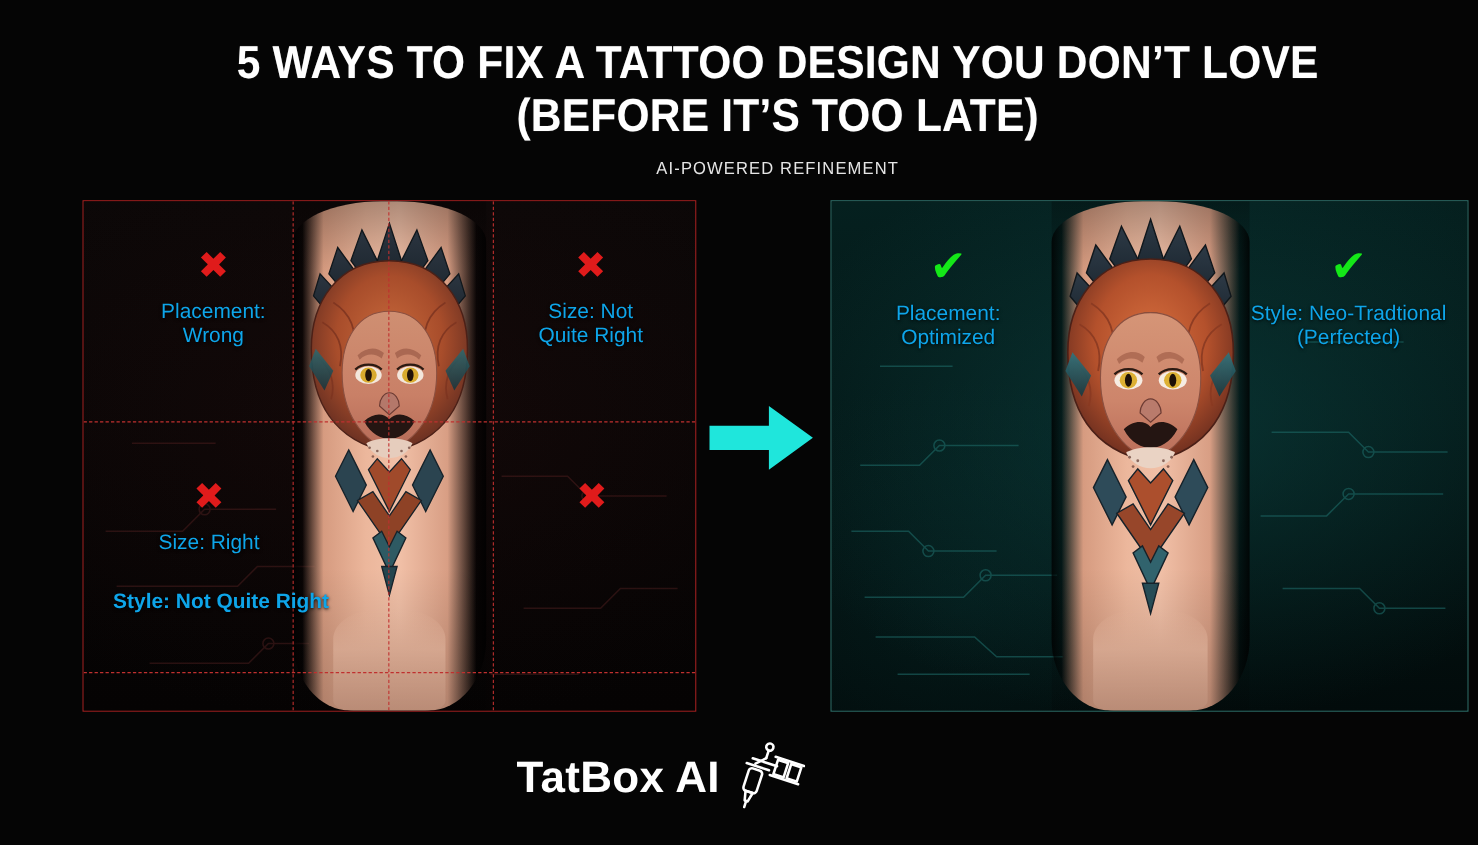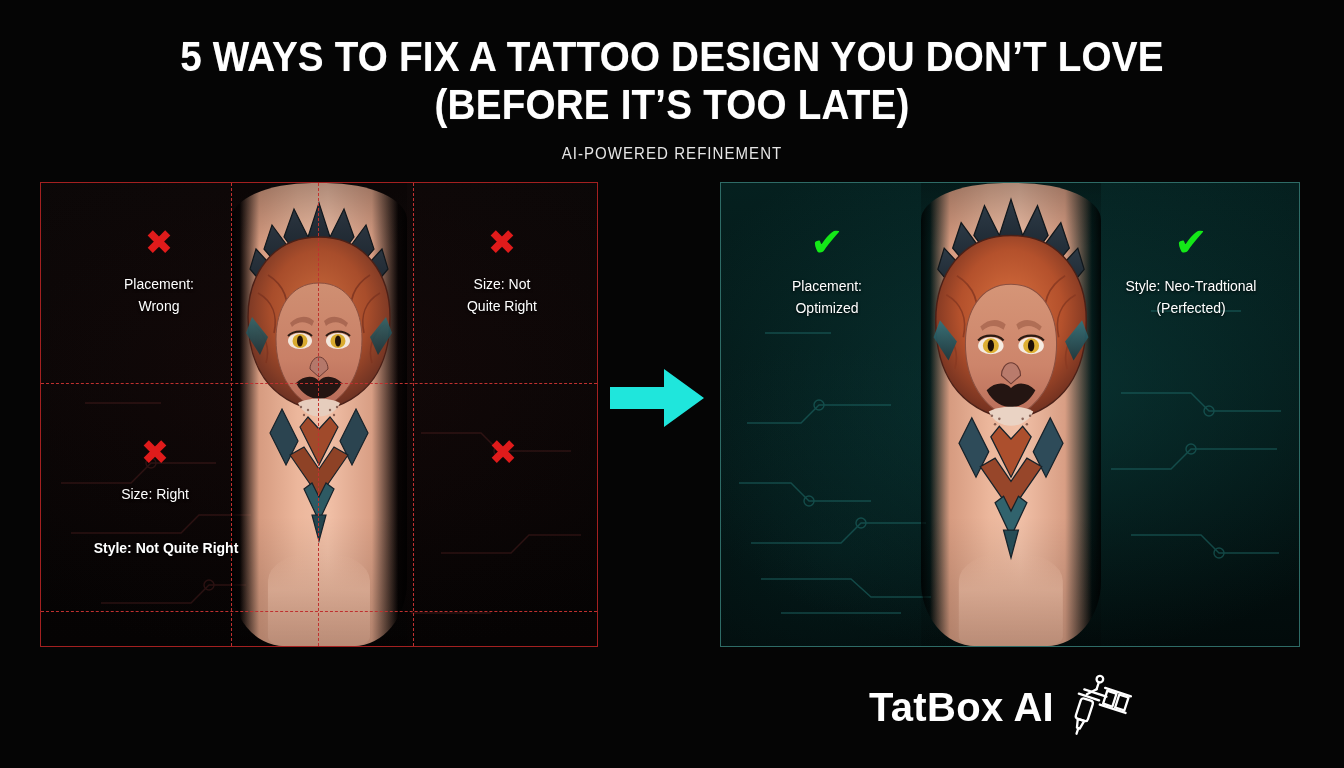--- a/index.html
+++ b/index.html
@@ -2,21 +2,21 @@
 <html><head>
 <meta charset="utf-8">
 <style>
   html,body{margin:0;padding:0;background:#000;}
   body{
     width:1344px;height:768px;overflow:hidden;position:relative;
     background:#050505;
     font-family:"Liberation Sans","DejaVu Sans",sans-serif;
     -webkit-font-smoothing:antialiased;
   }
-  .stage{position:absolute;inset:0;}
+  .stage{position:absolute;inset:0;margin-left:35px;}
 
   
   .header{position:absolute;left:0;top:0;width:1344px;text-align:center;}
   .title{
     margin:0;padding-top:36px;
     color:#ffffff;
     font-size:42px;line-height:42px;
     font-weight:700;letter-spacing:.2px;
     transform:scaleX(.92);
     text-shadow:0 0 1px rgba(255,255,255,.35);
@@ -79,37 +79,37 @@
   .marker{position:absolute;text-align:center;}
   .mark-x{
     font-size:34px;line-height:34px;font-weight:700;color:#e01b1b;
     font-family:"DejaVu Sans",sans-serif;
   }
   .mark-check{
     font-size:40px;line-height:38px;font-weight:700;color:#14e818;
     font-family:"DejaVu Sans",sans-serif;
   }
   .marker-label{
-    margin-top:14px;color:#ffffff;font-size:14px;line-height:22px;font-weight:400;
+    margin-top:14px;color:#0ea5e9;font-size:19px;line-height:22px;font-weight:400;
     white-space:pre-line;
     text-shadow:0 1px 3px rgba(0,0,0,.9);
   }
   .marker-label.wide{white-space:nowrap;font-weight:bold;}
 
   
   .grid-line{position:absolute;}
   .grid-v{top:0;bottom:0;width:0;border-left:1px dashed #c0302f;}
   .grid-h{left:0;right:0;height:0;border-top:1px dashed #c0302f;}
 
   
   .arrow{position:absolute;left:608px;top:367px;width:98px;height:62px;}
 
   
   .footer{position:absolute;left:0;top:672px;width:1132px;
-    display:flex;align-items:center;justify-content:flex-end;gap:16px;}
+    display:flex;align-items:center;justify-content:center;gap:16px;}
   .brand{color:#ffffff;font-size:40px;font-weight:700;letter-spacing:.3px;}
   .machine{width:62px;height:70px;}
 </style>
 </head>
 <body>
 
 <div class="stage">
 
   <div class="header">
     <h1 class="title">

